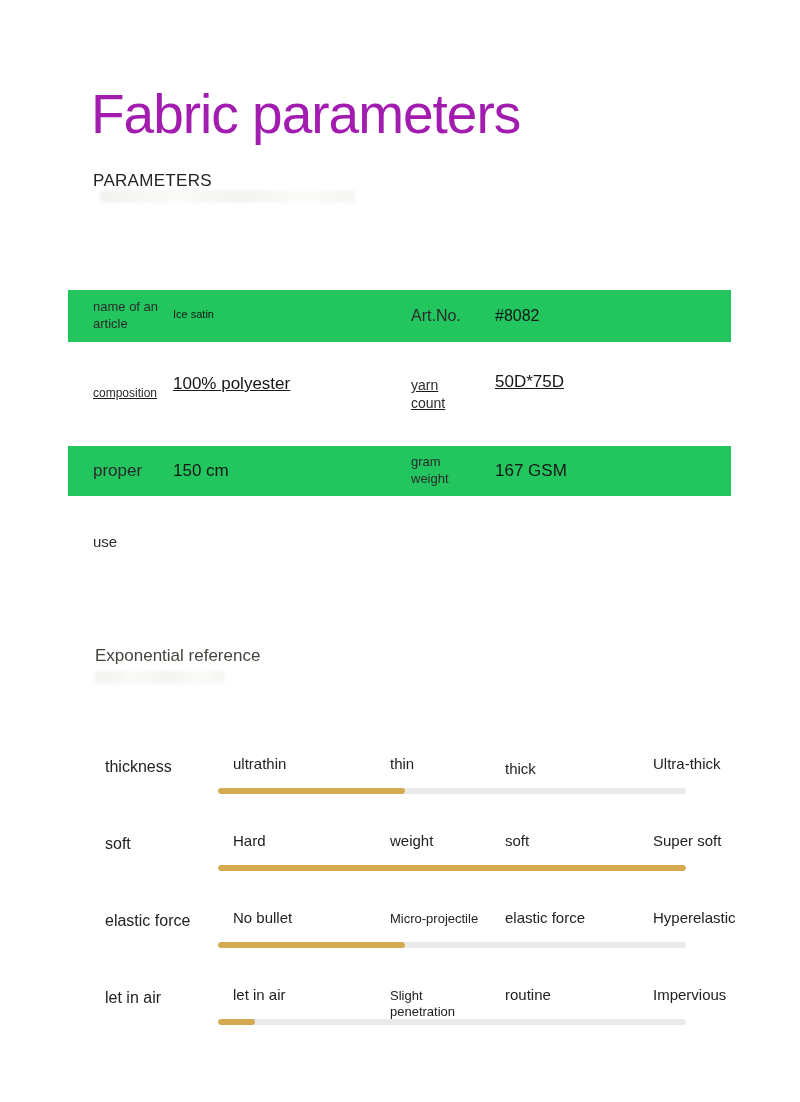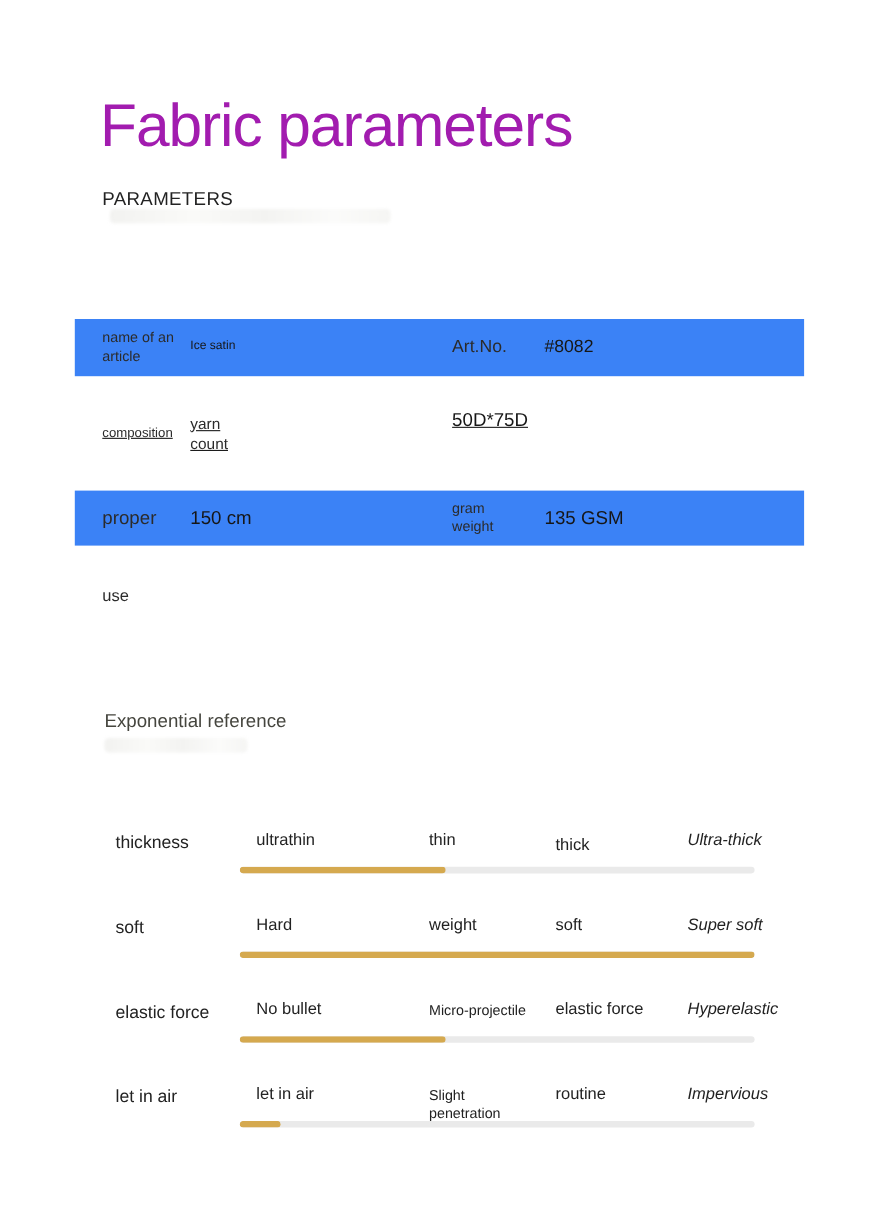--- a/index.html
+++ b/index.html
@@ -30,21 +30,21 @@
   .smudge.s2 { left:95px;  top:671px; width:130px; height:13px; }
 
   
   .spec-table { position:absolute; left:68px; top:290px; width:663px; }
   .spec-row {
     display:grid;
     grid-template-columns:80px 238px 84px 1fr;
     padding-left:25px;
     align-items:center;
   }
-  .spec-row.gray { background:#3b82f6; }
+  .spec-row.gray { background:#22c55e; }
   .row-1 { height:52px; }
   .row-2 { height:104px;text-decoration:underline; }
   .row-3 { height:50px; }
   .row-4 { margin-top:36px; align-items:start; }
 
   .lbl { color:#2b2b2b; line-height:1.3; }
   .val { color:#161616; }
   .row-1 .lbl-1 { font-size:13px; max-width:70px; }
   .row-1 .val-1 { font-size:11px; align-self:start; margin-top:18px; }
   .row-1 .lbl-2 { font-size:16px; }
@@ -67,21 +67,21 @@
   }
   .scales { position:absolute; left:105px; top:755px; width:648px; }
   .scale-row { position:relative; height:77px; }
   .scale-name { position:absolute; left:0; top:3px; font-size:16px; color:#222222; }
   .level { position:absolute; top:0; font-size:15px; color:#222222; line-height:1.2; }
   .level.small { font-size:13px; top:2px; }
   .level.wrap  { width:92px; }
   .l-1 { left:128px; }
   .l-2 { left:285px; }
   .l-3 { left:400px; }
-  .l-4 { left:520px;font-style:italic; }
+  .l-4 { left:548px; }
   .row-thickness .l-3 { top:5px; }
   .bar-track {
     position:absolute; left:113px; top:33px;
     width:468px; height:6px; border-radius:3px;
     background:#eaeaea; overflow:hidden;
   }
   .bar-fill { height:100%; border-radius:3px; background:#d5a94f; }
 </style>
 </head>
 <body>
@@ -94,28 +94,29 @@
 
   <div class="spec-table">
     <div class="spec-row row-1 gray">
       <div class="lbl lbl-1">name of an article</div>
       <div class="val val-1">Ice satin</div>
       <div class="lbl lbl-2">Art.No.</div>
       <div class="val val-2">#8082</div>
     </div>
     <div class="spec-row row-2">
       <div class="lbl lbl-1">composition</div>
+      <div class="val val-1">100% polyester</div>
       <div class="lbl lbl-2">yarn count</div>
       <div class="val val-2">50D*75D</div>
     </div>
     <div class="spec-row row-3 gray">
       <div class="lbl lbl-1">proper</div>
       <div class="val val-1">150 cm</div>
       <div class="lbl lbl-2">gram weight</div>
-      <div class="val val-2">135 GSM</div>
+      <div class="val val-2">167 GSM</div>
     </div>
     <div class="spec-row row-4">
       <div class="lbl lbl-1">use</div>
     </div>
   </div>
 
   <div class="ref-heading">Exponential reference</div>
   <div class="smudge s2"></div>
 
   <div class="scales">

